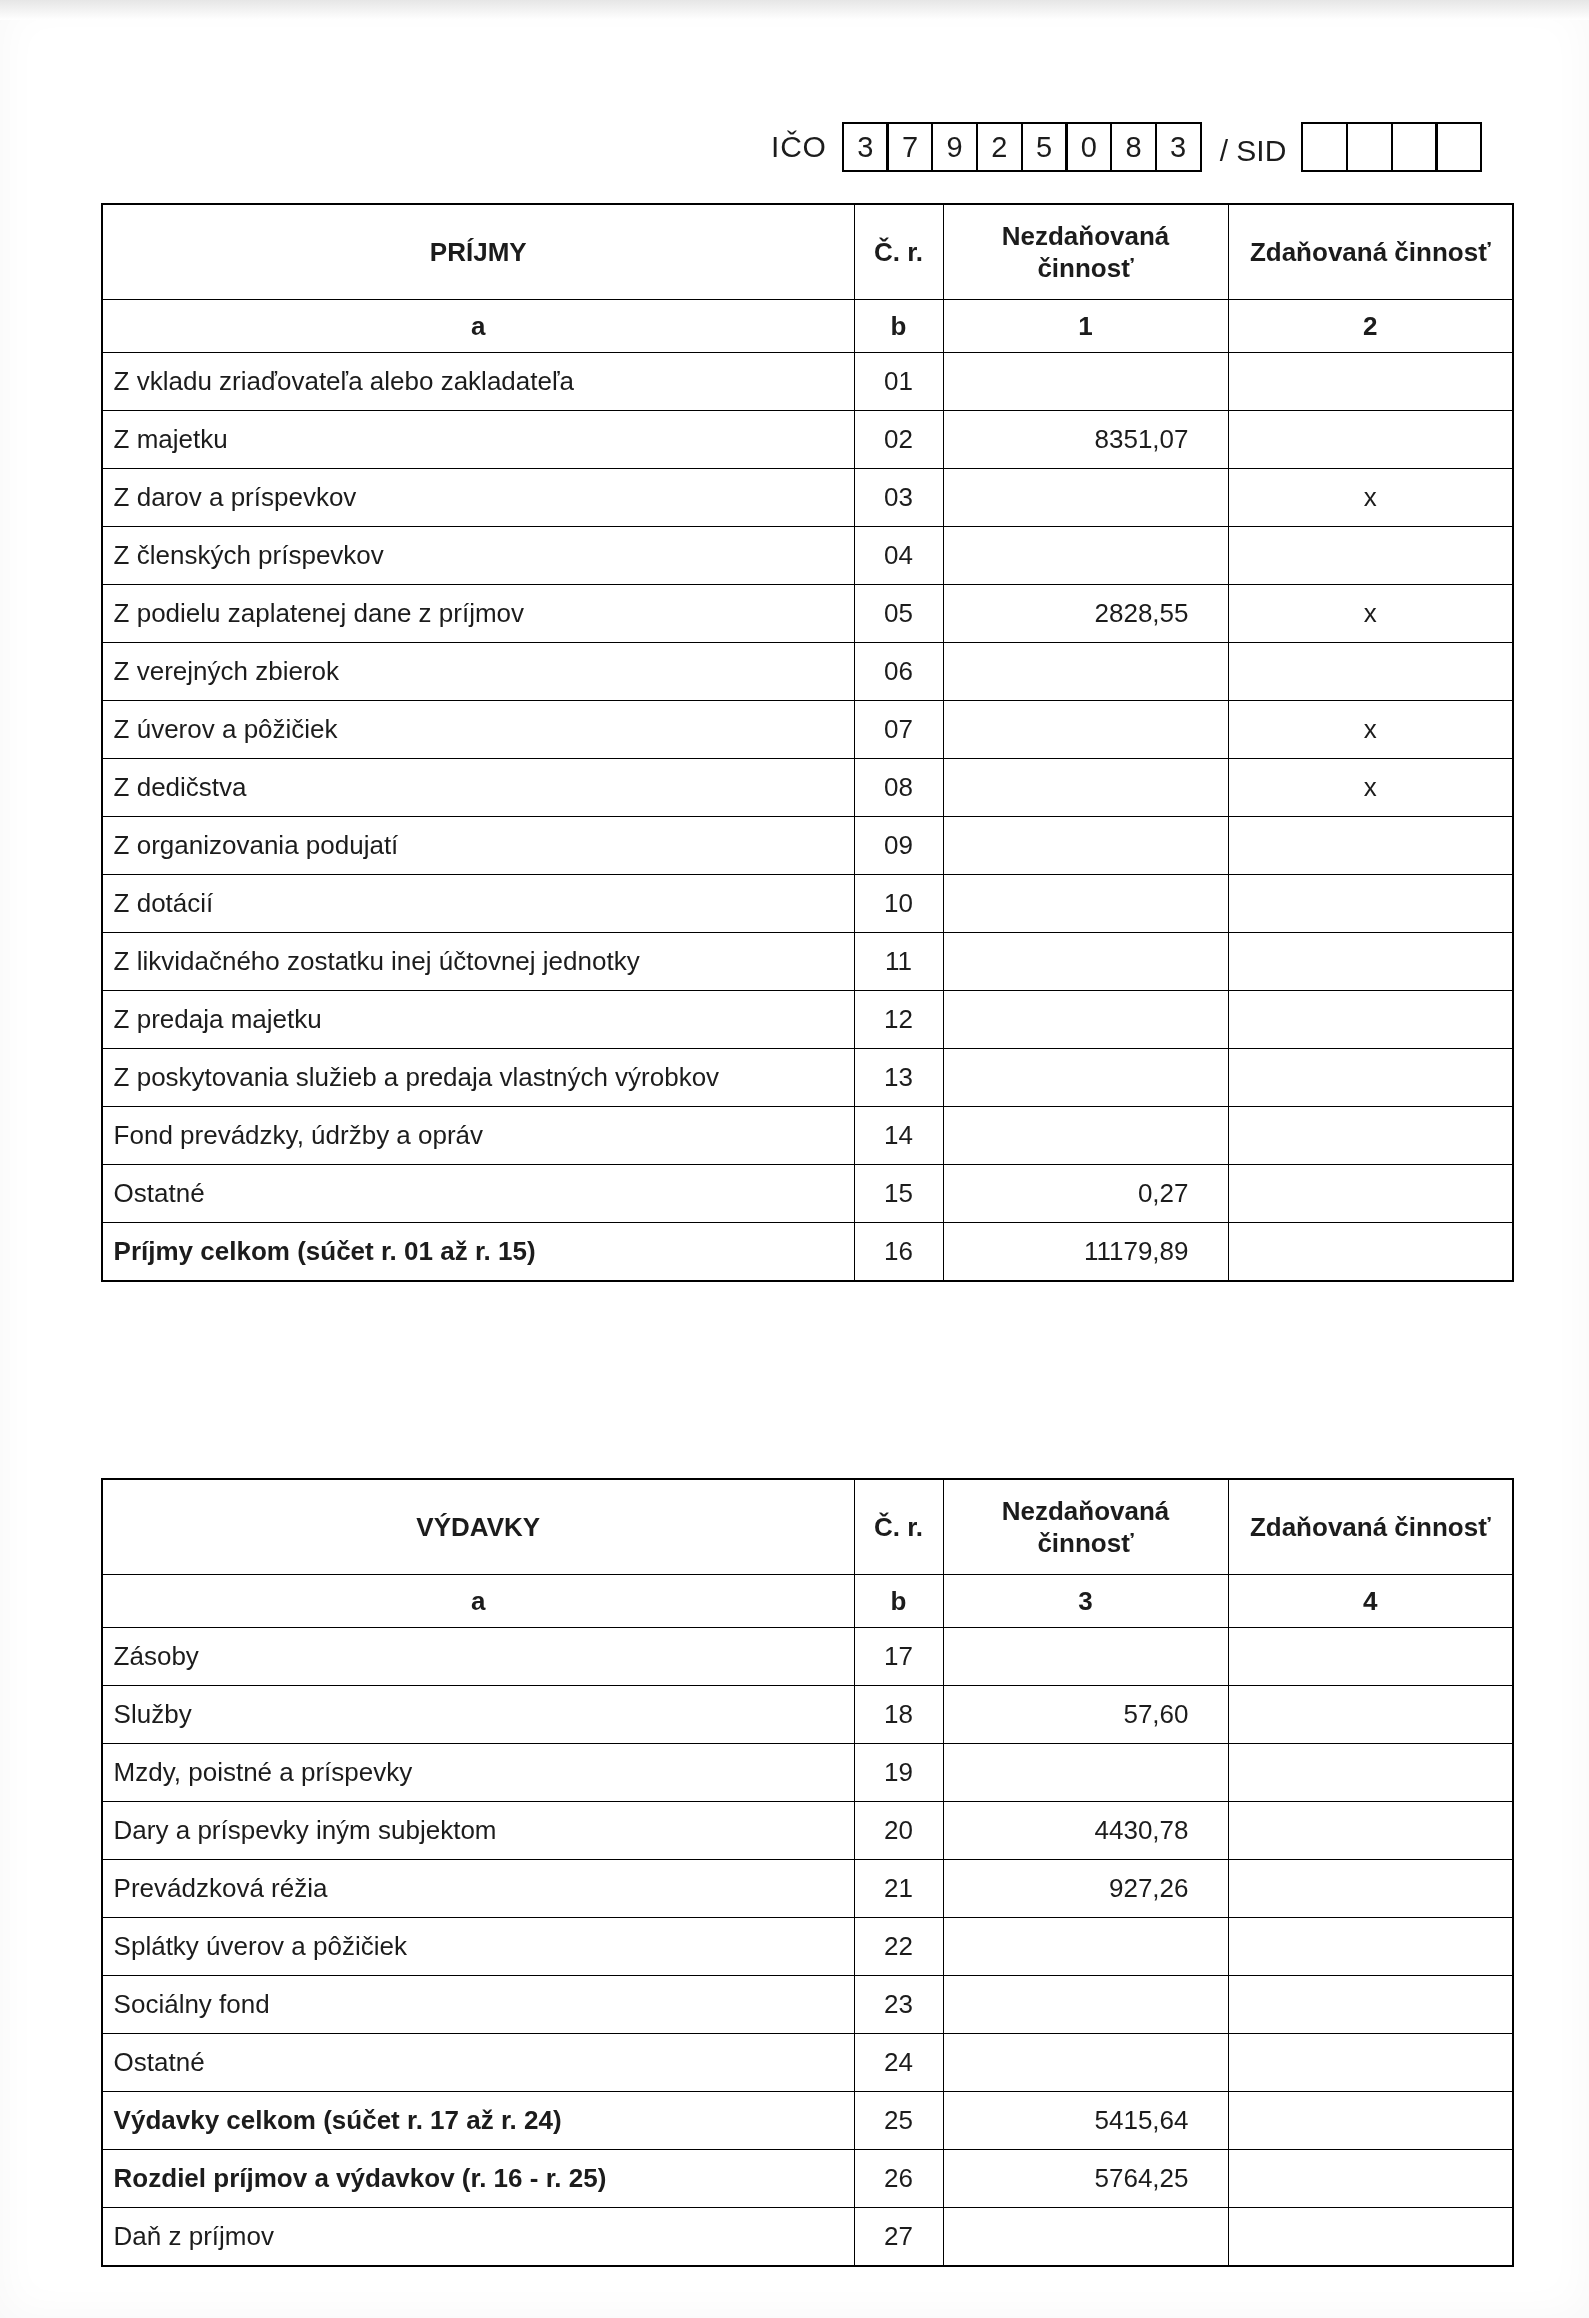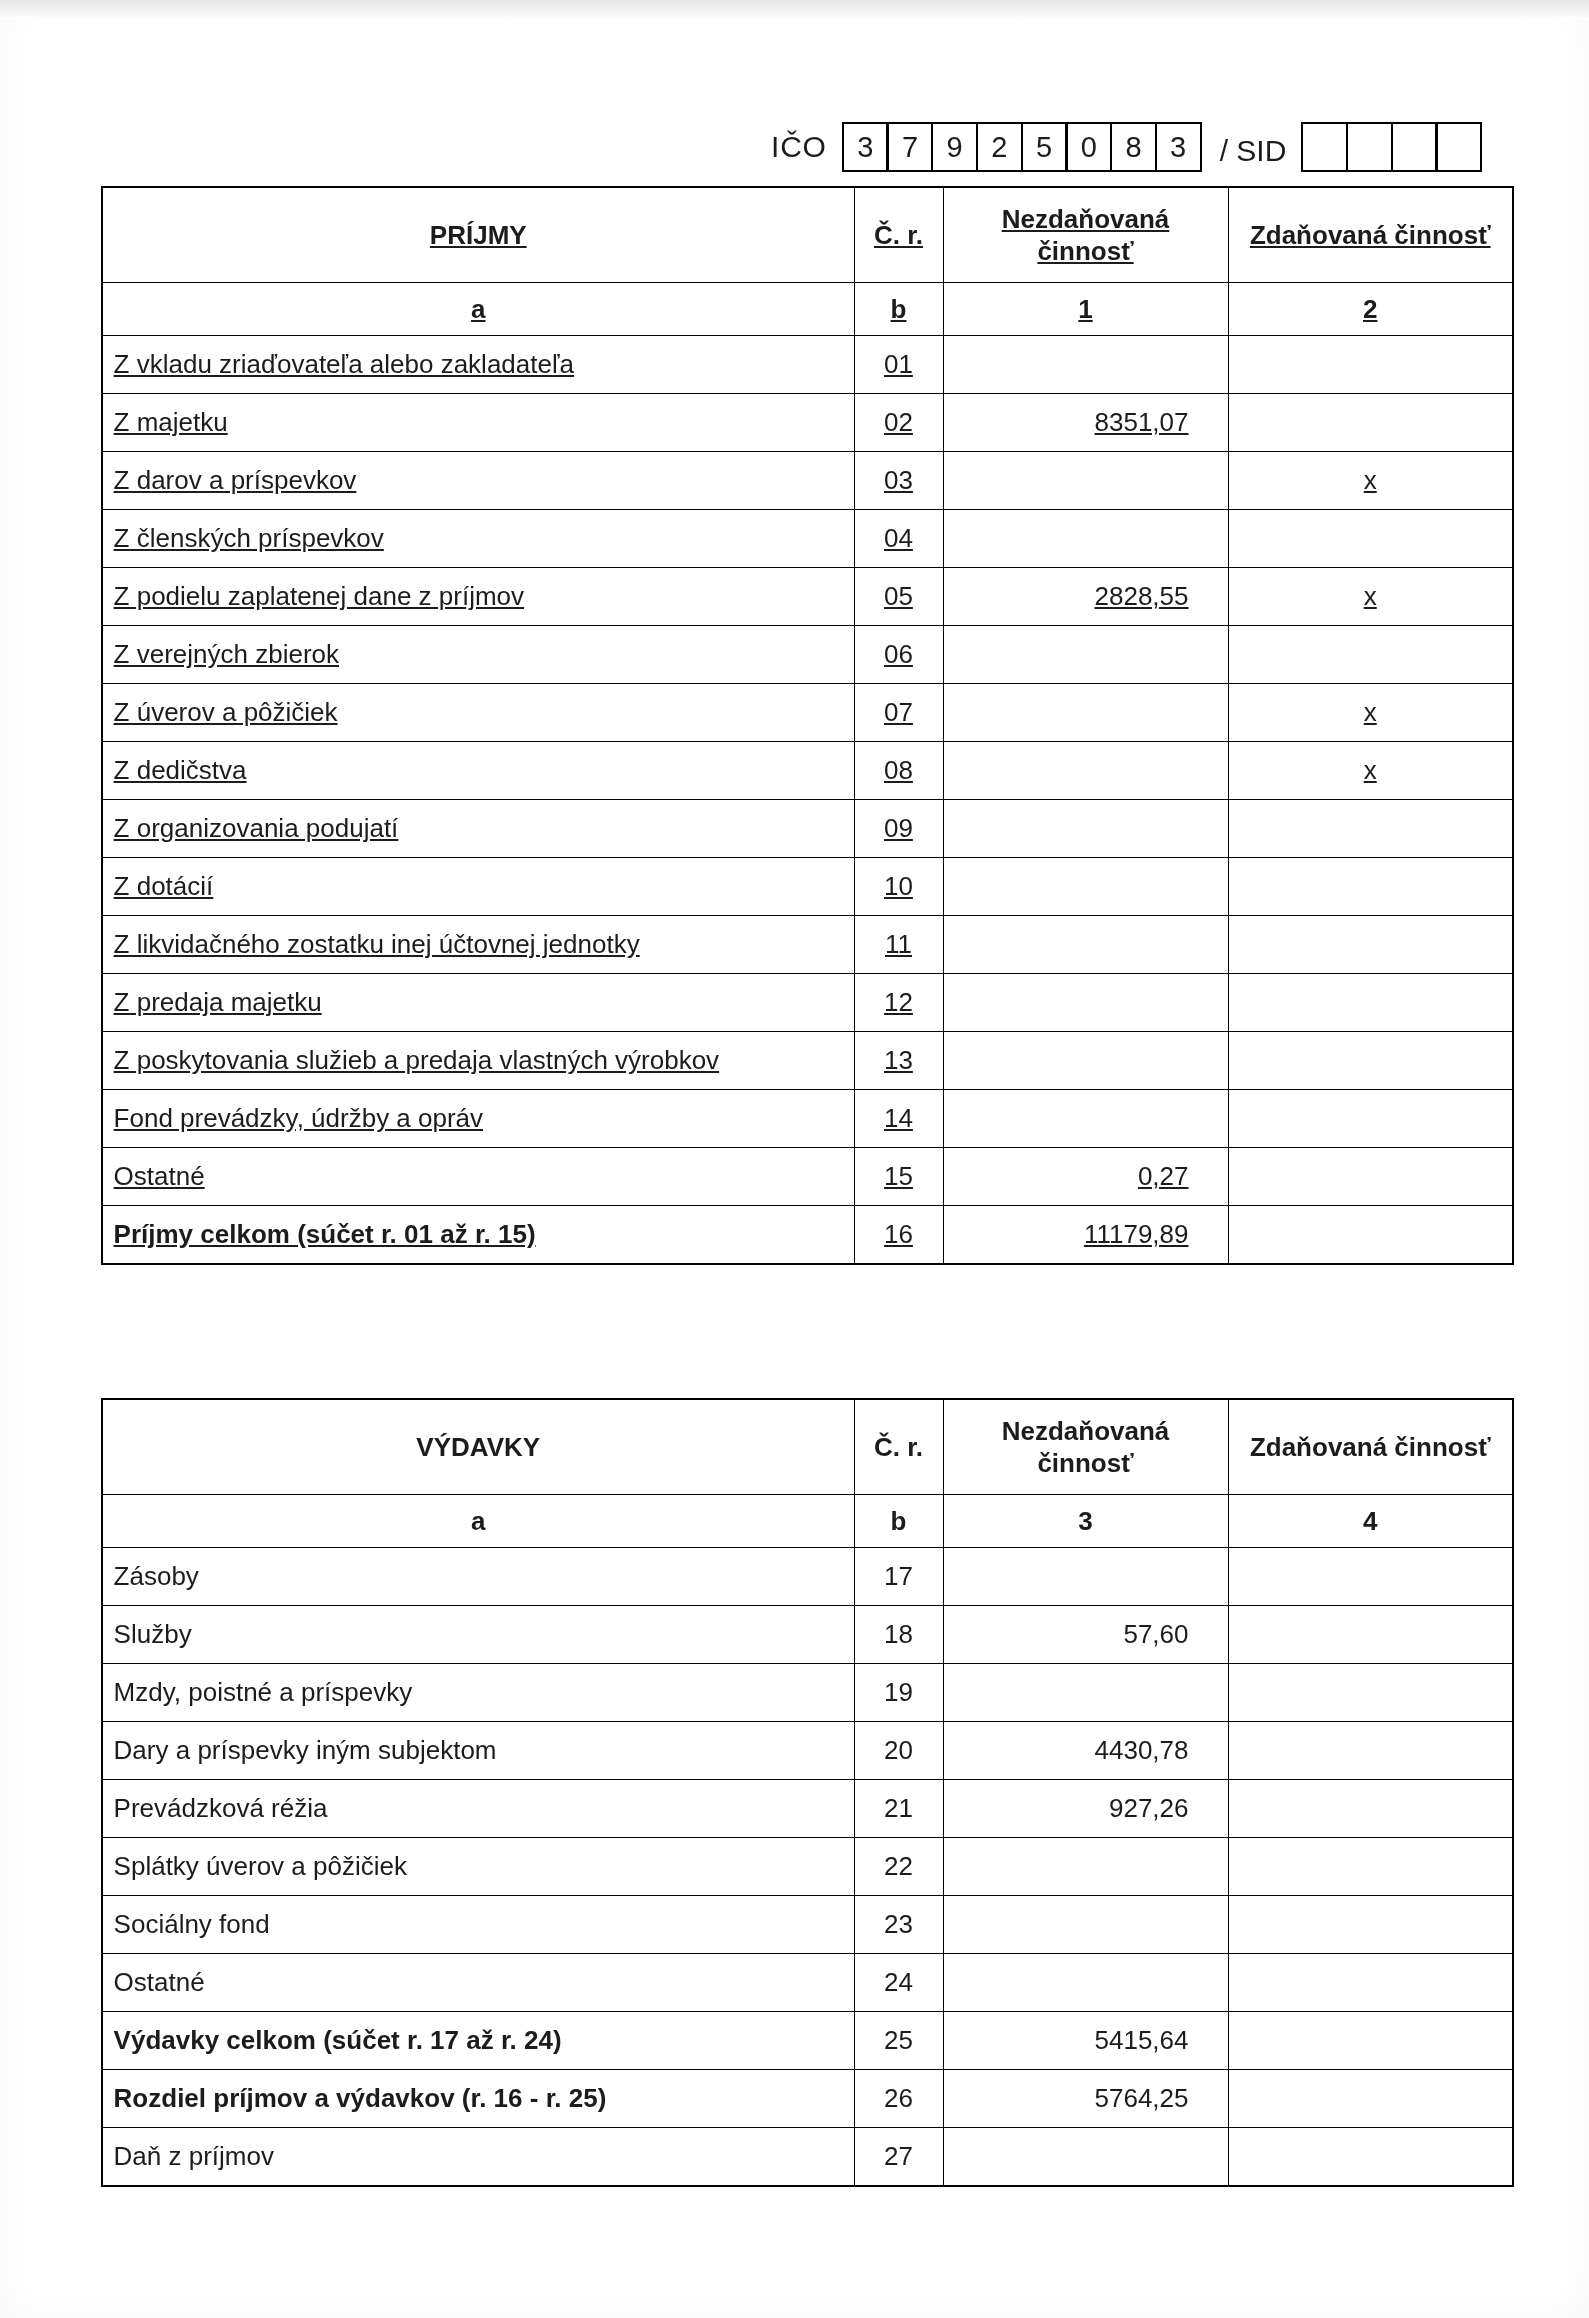--- a/index.html
+++ b/index.html
@@ -43,22 +43,22 @@
   
   .form-table {
     position:absolute;
     left:101px;
     width:1410px;
     border-collapse:collapse;
     table-layout:fixed;
     font-size:26px;
     color:#1c1c1c;
   }
-  .form-table.income  { top:186px;text-decoration:underline; }
-  .form-table.expense { top:1398px; }
+  .form-table.income  { top:203px; }
+  .form-table.expense { top:1478px; }
 
   .form-table th, .form-table td {
     border:1.5px solid #000;
     overflow:hidden;
   }
   .form-table { border:2.3px solid #000; }
 
   .head-row th {
     height:94px;
     font-weight:bold;

